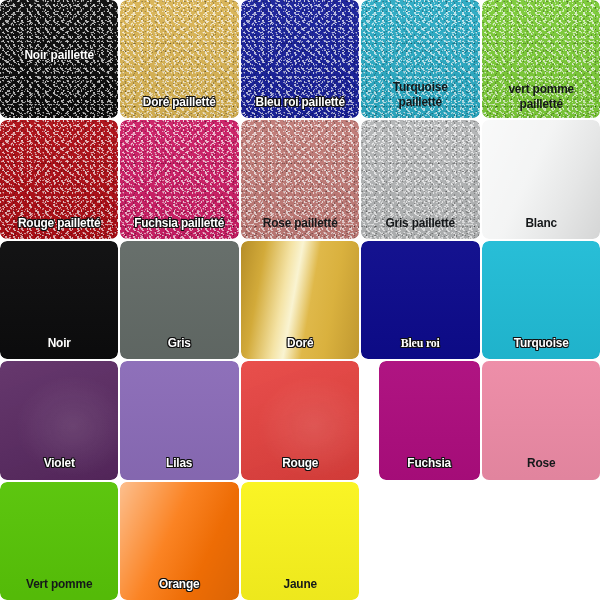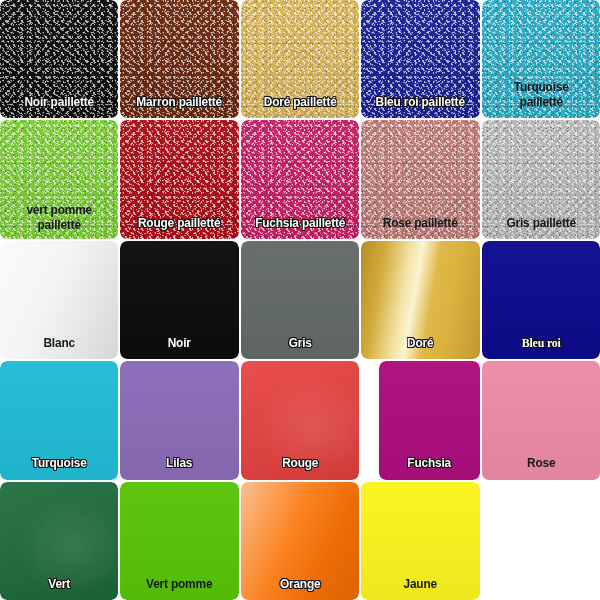--- a/index.html
+++ b/index.html
@@ -119,31 +119,25 @@
 
   
   .label.twoline {
     padding-bottom: 7px;
   }
 </style>
 </head>
 <body>
 
 <div id="swatch-grid" style="grid-template-columns: repeat(5, 1fr); grid-template-rows: repeat(5, 1fr); gap: 2px; background: rgb(255, 255, 255);">
-    <div class="swatch glitter" style="border-radius: 7px;">
+    <div class="swatch glitter" style="border-radius: 7px; align-items: center;">
       <div class="fill" style="background: rgb(13, 13, 13); border-radius: 7px;"></div>
       <div class="sparkle" style="border-radius: 7px;"></div>
       <div class="sheen" style="border-radius: 7px; background: linear-gradient(rgba(255, 255, 255, 0.03) 0%, rgba(0, 0, 0, 0.05) 100%);"></div>
       <div class="label outlined">Noir pailletté</div>
-    </div>
-    <div class="swatch glitter" style="border-radius: 7px;">
-      <div class="fill" style="background: rgb(107, 42, 15); border-radius: 7px;"></div>
-      <div class="sparkle" style="border-radius: 7px;"></div>
-      <div class="sheen" style="border-radius: 7px; background: linear-gradient(rgba(255, 255, 255, 0.03) 0%, rgba(0, 0, 0, 0.05) 100%);"></div>
-      <div class="label outlined">Marron pailletté</div>
     </div>
     <div class="swatch glitter" style="border-radius: 7px;">
       <div class="fill" style="background: rgb(217, 180, 85); border-radius: 7px;"></div>
       <div class="sparkle" style="border-radius: 7px;"></div>
       <div class="sheen" style="border-radius: 7px; background: linear-gradient(rgba(255, 255, 255, 0.03) 0%, rgba(0, 0, 0, 0.05) 100%);"></div>
       <div class="label outlined">Doré pailletté</div>
     </div>
     <div class="swatch glitter" style="border-radius: 7px;">
       <div class="fill" style="background: rgb(26, 34, 155); border-radius: 7px;"></div>
       <div class="sparkle" style="border-radius: 7px;"></div>
@@ -211,45 +205,45 @@
       <div class="fill" style="background: rgb(13, 11, 140); border-radius: 7px;"></div>
       <div class="sheen" style="border-radius: 7px; background: linear-gradient(rgba(255, 255, 255, 0.03) 0%, rgba(0, 0, 0, 0.05) 100%);"></div>
       <div class="label outlined">Bleu roi</div>
     </div>
     <div class="swatch" style="border-radius: 7px;">
       <div class="fill" style="background: rgb(33, 188, 214); border-radius: 7px;"></div>
       <div class="sheen" style="border-radius: 7px; background: linear-gradient(rgba(255, 255, 255, 0.03) 0%, rgba(0, 0, 0, 0.05) 100%);"></div>
       <div class="label outlined">Turquoise</div>
     </div>
     <div class="swatch" style="border-radius: 7px;">
+      <div class="fill" style="background: rgb(91, 42, 99); border-radius: 7px;"></div>
+      <div class="sheen" style="border-radius: 7px; background: radial-gradient(at 62% 55%, rgba(255, 255, 255, 0.1) 0%, rgba(255, 255, 255, 0) 55%), linear-gradient(160deg, rgba(255, 255, 255, 0.07) 0%, rgba(0, 0, 0, 0.1) 100%);"></div>
+      <div class="label outlined">Violet</div>
+    </div>
+    <div class="swatch" style="border-radius: 7px;">
       <div class="fill" style="background: rgb(139, 108, 184); border-radius: 7px;"></div>
       <div class="sheen" style="border-radius: 7px; background: linear-gradient(rgba(255, 255, 255, 0.03) 0%, rgba(0, 0, 0, 0.05) 100%);"></div>
       <div class="label outlined">Lilas</div>
     </div>
     <div class="swatch" style="border-radius: 7px;">
       <div class="fill" style="background: rgb(232, 66, 63); border-radius: 7px;"></div>
       <div class="sheen" style="border-radius: 7px; background: radial-gradient(at 62% 55%, rgba(255, 255, 255, 0.1) 0%, rgba(255, 255, 255, 0) 55%), linear-gradient(160deg, rgba(255, 255, 255, 0.07) 0%, rgba(0, 0, 0, 0.1) 100%);"></div>
       <div class="label outlined">Rouge</div>
     </div>
     <div class="swatch" style="border-radius: 7px; margin-left: 18px;">
       <div class="fill" style="background: rgb(173, 13, 126); border-radius: 7px;"></div>
       <div class="sheen" style="border-radius: 7px; background: linear-gradient(rgba(255, 255, 255, 0.03) 0%, rgba(0, 0, 0, 0.05) 100%);"></div>
       <div class="label outlined">Fuchsia</div>
     </div>
     <div class="swatch" style="border-radius: 3px; justify-content: flex-end;">
       <div class="fill" style="background: rgb(237, 139, 166); border-radius: 7px;"></div>
       <div class="sheen" style="border-radius: 7px; background: linear-gradient(rgba(255, 255, 255, 0.03) 0%, rgba(0, 0, 0, 0.05) 100%);"></div>
       <div class="label dark">Rose</div>
     </div>
     <div class="swatch" style="border-radius: 7px;">
-      <div class="fill" style="background: rgb(29, 107, 60); border-radius: 7px;"></div>
-      <div class="sheen" style="border-radius: 7px; background: radial-gradient(at 62% 55%, rgba(255, 255, 255, 0.1) 0%, rgba(255, 255, 255, 0) 55%), linear-gradient(160deg, rgba(255, 255, 255, 0.07) 0%, rgba(0, 0, 0, 0.1) 100%);"></div>
-      <div class="label outlined">Vert</div>
-    </div>
-    <div class="swatch" style="border-radius: 7px;">
       <div class="fill" style="background: rgb(88, 196, 8); border-radius: 7px;"></div>
       <div class="sheen" style="border-radius: 7px; background: linear-gradient(rgba(255, 255, 255, 0.03) 0%, rgba(0, 0, 0, 0.05) 100%);"></div>
       <div class="label dark">Vert pomme</div>
     </div>
     <div class="swatch" style="border-radius: 7px;">
       <div class="fill" style="background: rgb(250, 114, 5); border-radius: 7px;"></div>
       <div class="sheen" style="border-radius: 7px; background: linear-gradient(115deg, rgba(255, 255, 255, 0.55) 0%, rgba(255, 255, 255, 0.12) 42%, rgba(0, 0, 0, 0.05) 70%, rgba(0, 0, 0, 0.12) 100%);"></div>
       <div class="label outlined">Orange</div>
     </div>
     <div class="swatch" style="border-radius: 7px;">

